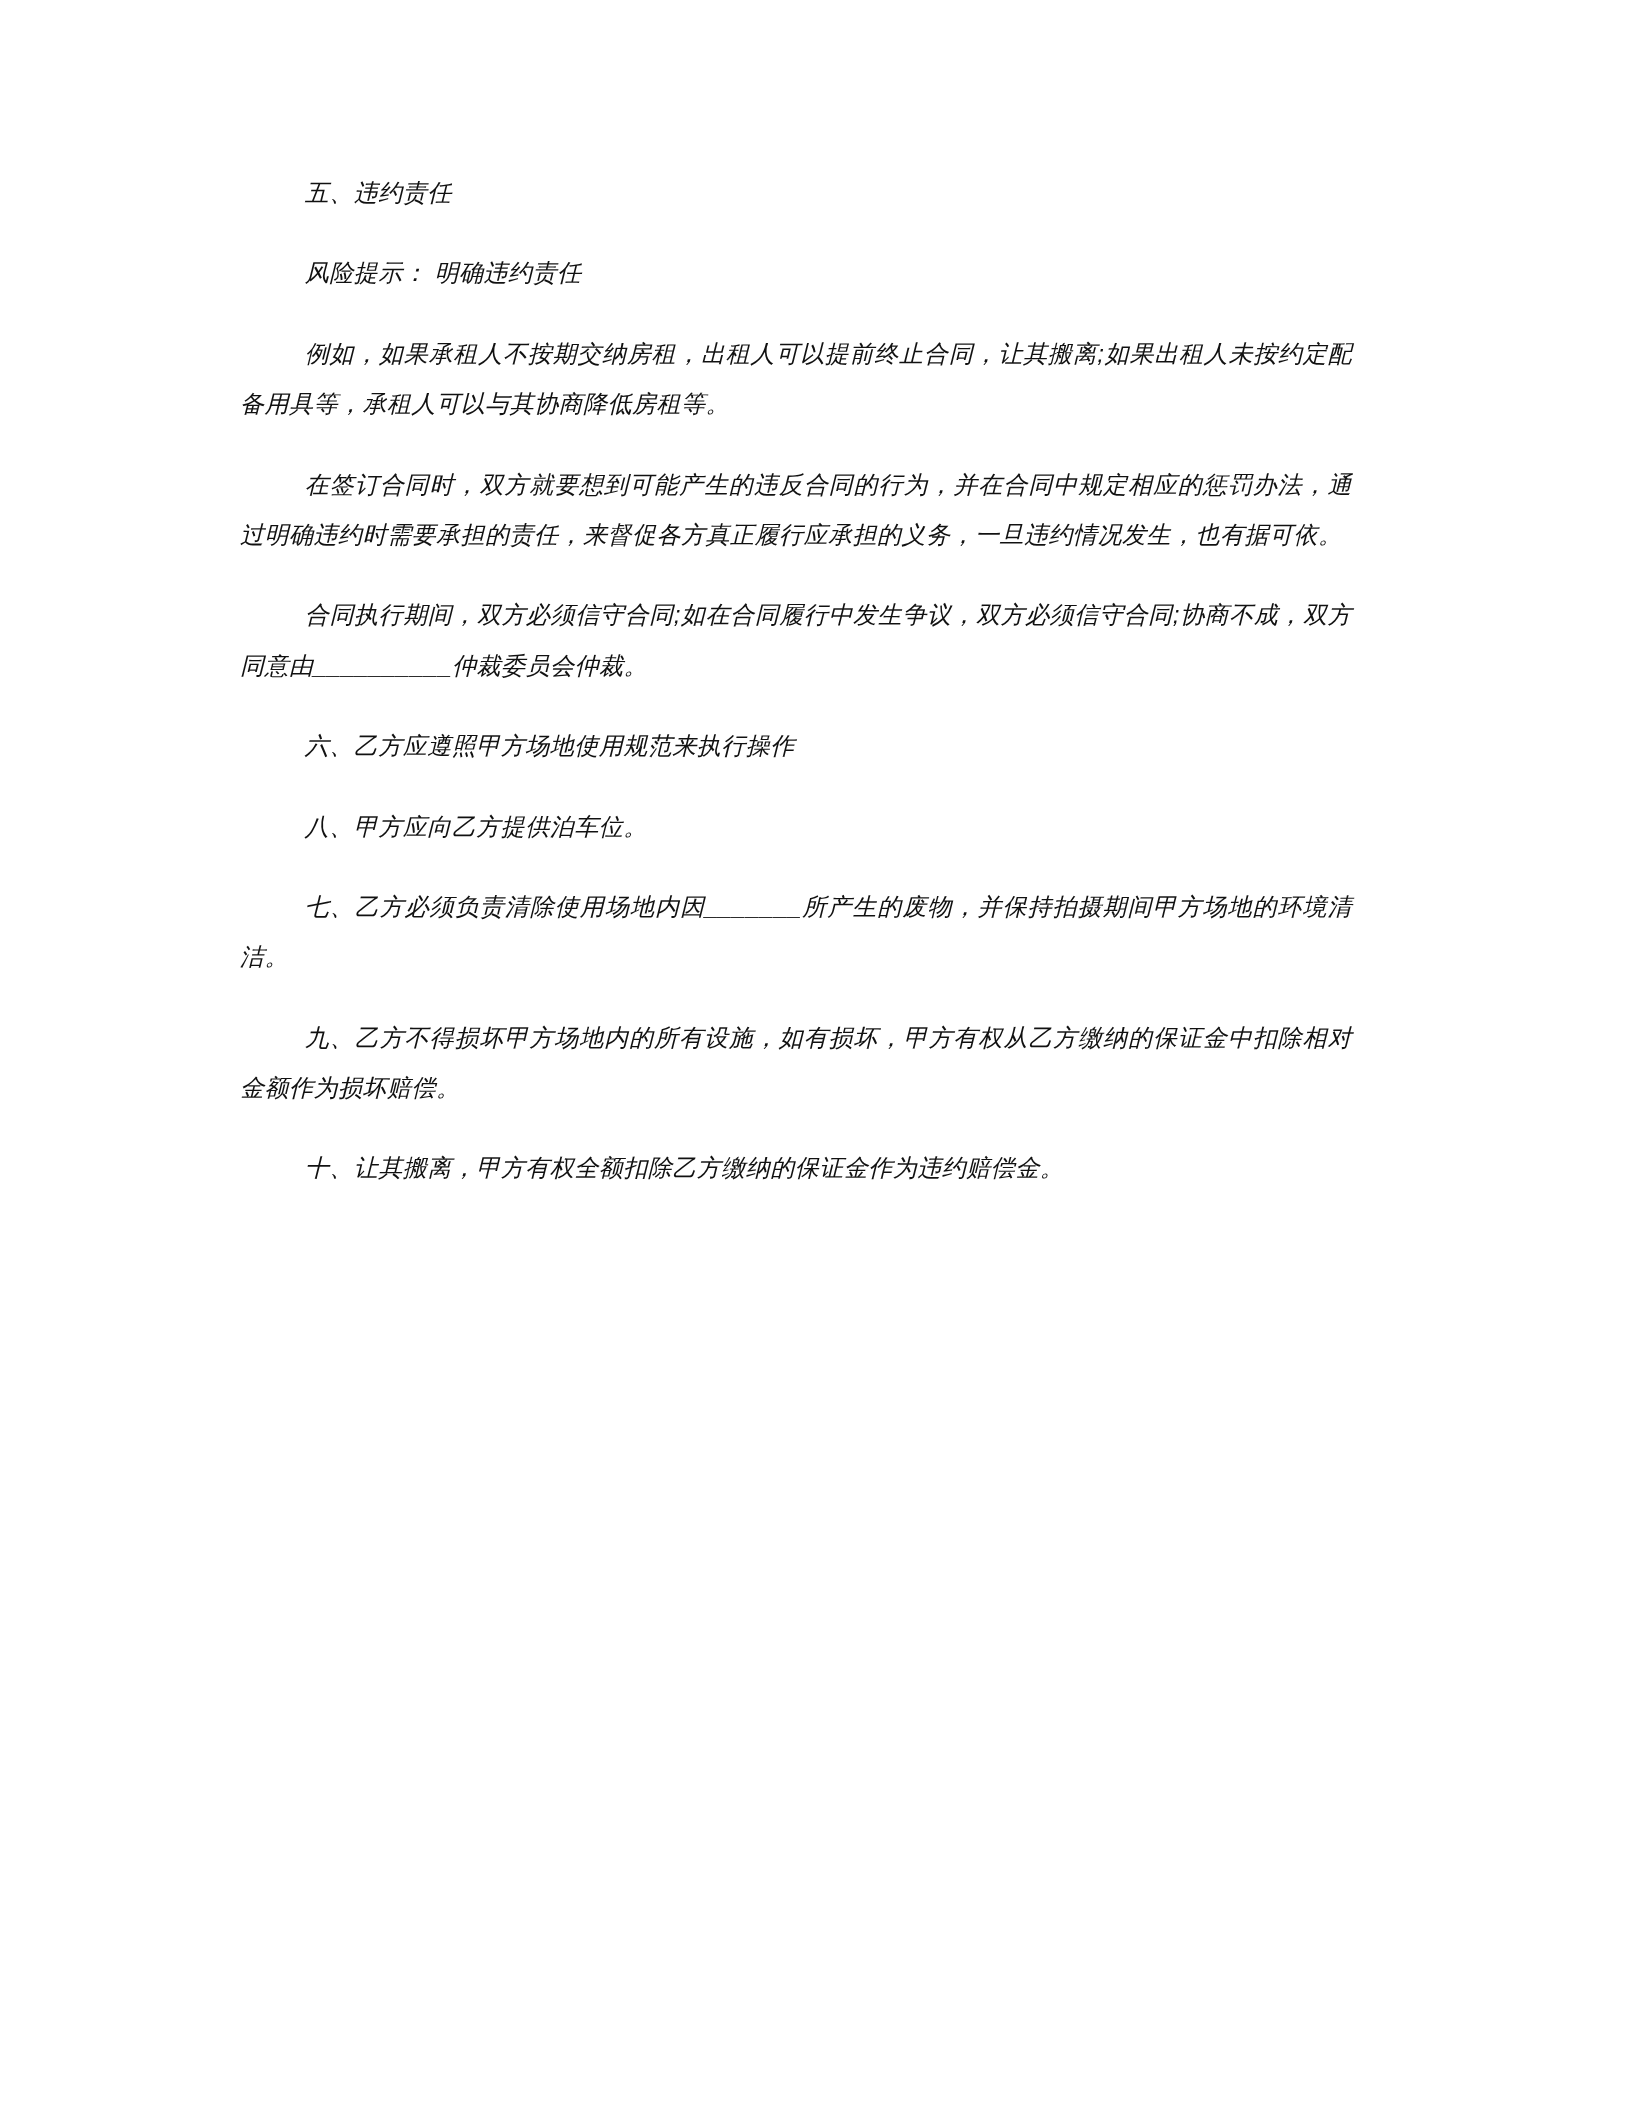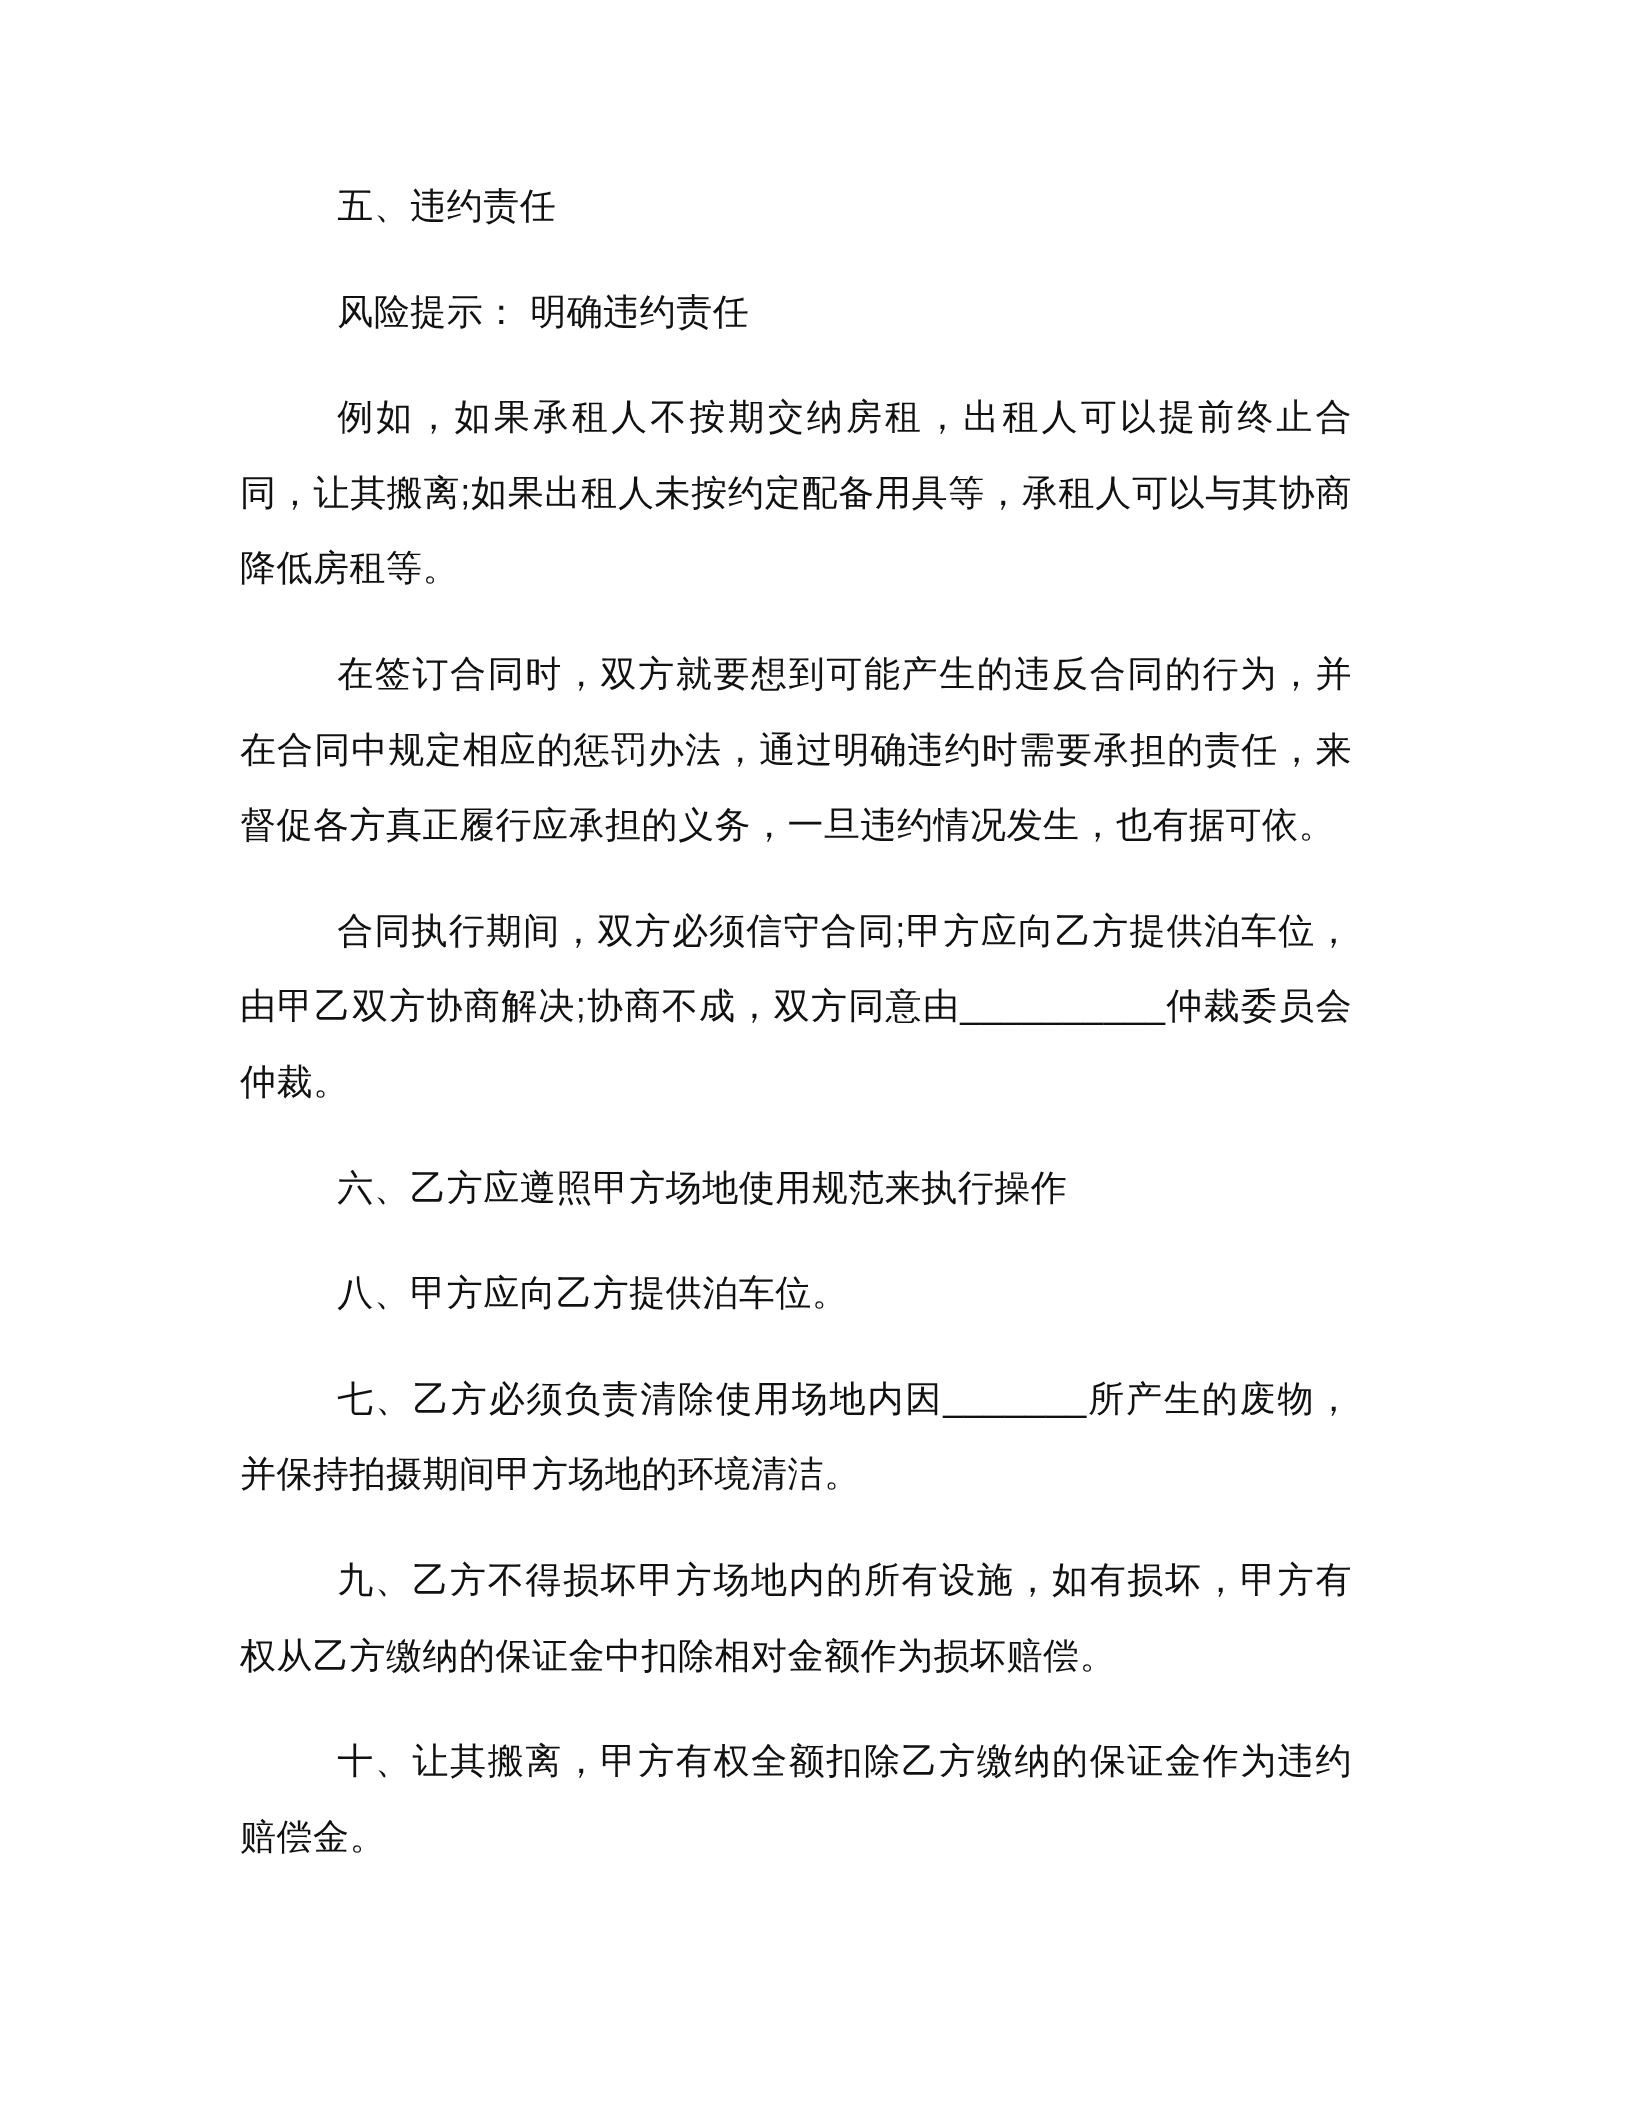--- a/index.html
+++ b/index.html
@@ -16,40 +16,41 @@
   }
   .page {
     box-sizing: border-box;
     width: 1632px;
     min-height: 2112px;
     padding: 168px 280px 120px 240px;
     background: #ffffff;
   }
   .doc-paragraph {
     margin: 0 0 30px 0;
-    font-size: 36px;
+    font-size: 24px;
     line-height: 2.1;
     font-weight: 500;
     letter-spacing: 0.5px;
     text-indent: 2.7em;
     text-align: justify;
     word-break: break-all;
     color: #111111;
+    font-style: italic;
   }
   .doc-heading {
     text-align: left;
   }
 </style>
 </head>
 <body>
 
 <div class="page">
   <p class="doc-paragraph doc-heading">五、违约责任</p>
   <p class="doc-paragraph doc-heading">风险提示： 明确违约责任</p>
   <p class="doc-paragraph">例如，如果承租人不按期交纳房租，出租人可以提前终止合同，让其搬离;如果出租人未按约定配备用具等，承租人可以与其协商降低房租等。</p>
   <p class="doc-paragraph">在签订合同时，双方就要想到可能产生的违反合同的行为，并在合同中规定相应的惩罚办法，通过明确违约时需要承担的责任，来督促各方真正履行应承担的义务，一旦违约情况发生，也有据可依。</p>
-  <p class="doc-paragraph">合同执行期间，双方必须信守合同;甲方应向乙方提供泊车位，由甲乙双方协商解决;协商不成，双方同意由__________仲裁委员会仲裁。</p>
+  <p class="doc-paragraph">合同执行期间，双方必须信守合同;如在合同履行中发生争议，双方必须信守合同;协商不成，双方同意由__________仲裁委员会仲裁。</p>
   <p class="doc-paragraph doc-heading">六、乙方应遵照甲方场地使用规范来执行操作</p>
   <p class="doc-paragraph doc-heading">八、甲方应向乙方提供泊车位。</p>
   <p class="doc-paragraph">七、乙方必须负责清除使用场地内因_______所产生的废物，并保持拍摄期间甲方场地的环境清洁。</p>
   <p class="doc-paragraph">九、乙方不得损坏甲方场地内的所有设施，如有损坏，甲方有权从乙方缴纳的保证金中扣除相对金额作为损坏赔偿。</p>
   <p class="doc-paragraph">十、让其搬离，甲方有权全额扣除乙方缴纳的保证金作为违约赔偿金。</p>
 </div>
 
 </body></html>

